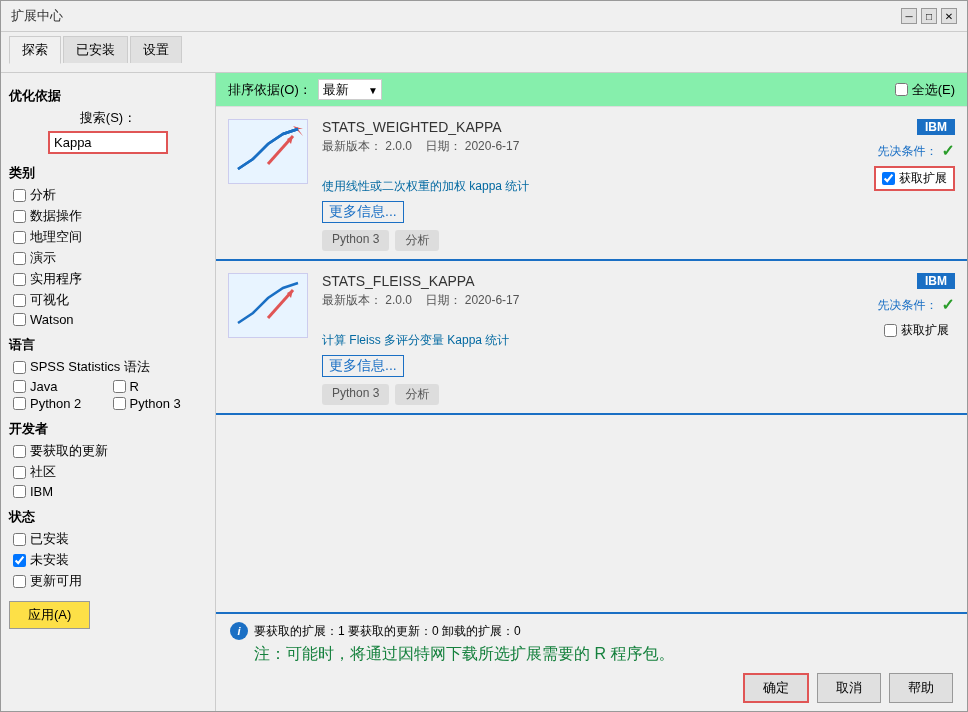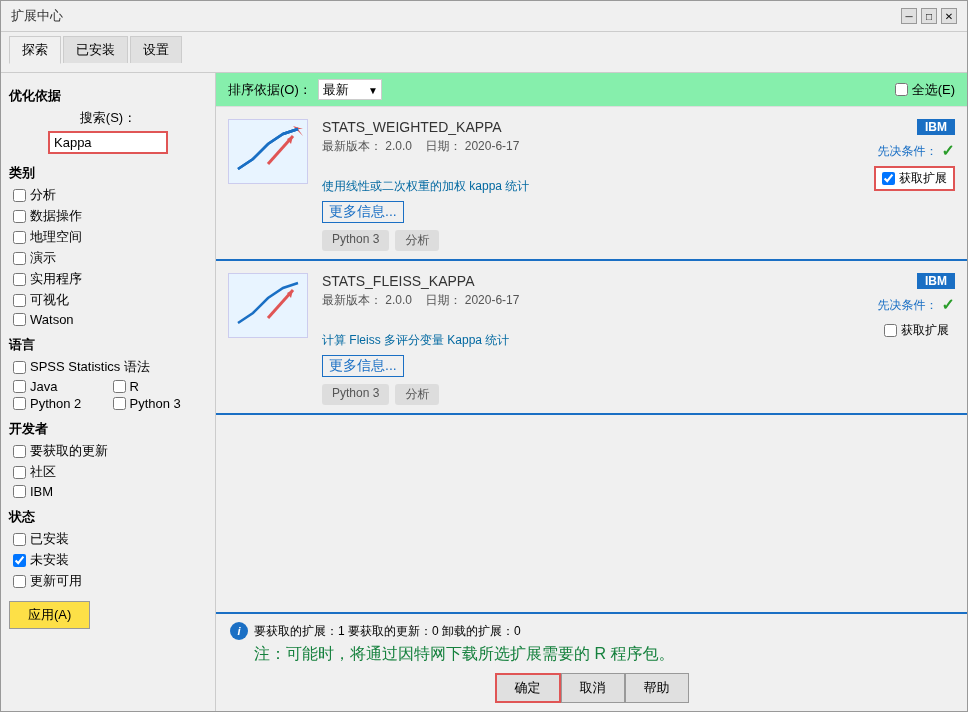--- a/index.html
+++ b/index.html
@@ -315,22 +315,22 @@
       font-weight: bold;
       min-width: 18px;
     }
     .bottom-note {
       font-size: 16px;
       color: #15803d;
       margin-left: 24px;
     }
     .bottom-buttons {
       display: flex;
-      gap: 0;
-      justify-content: center;
+      gap: 8px;
+      justify-content: flex-end;
       margin-top: 4px;
     }
     .action-btn {
       padding: 4px 18px;
       border: 1px solid #999;
       background: #e0e0e0;
       font-size: 13px;
       cursor: pointer;
     }
     .action-btn.primary {

